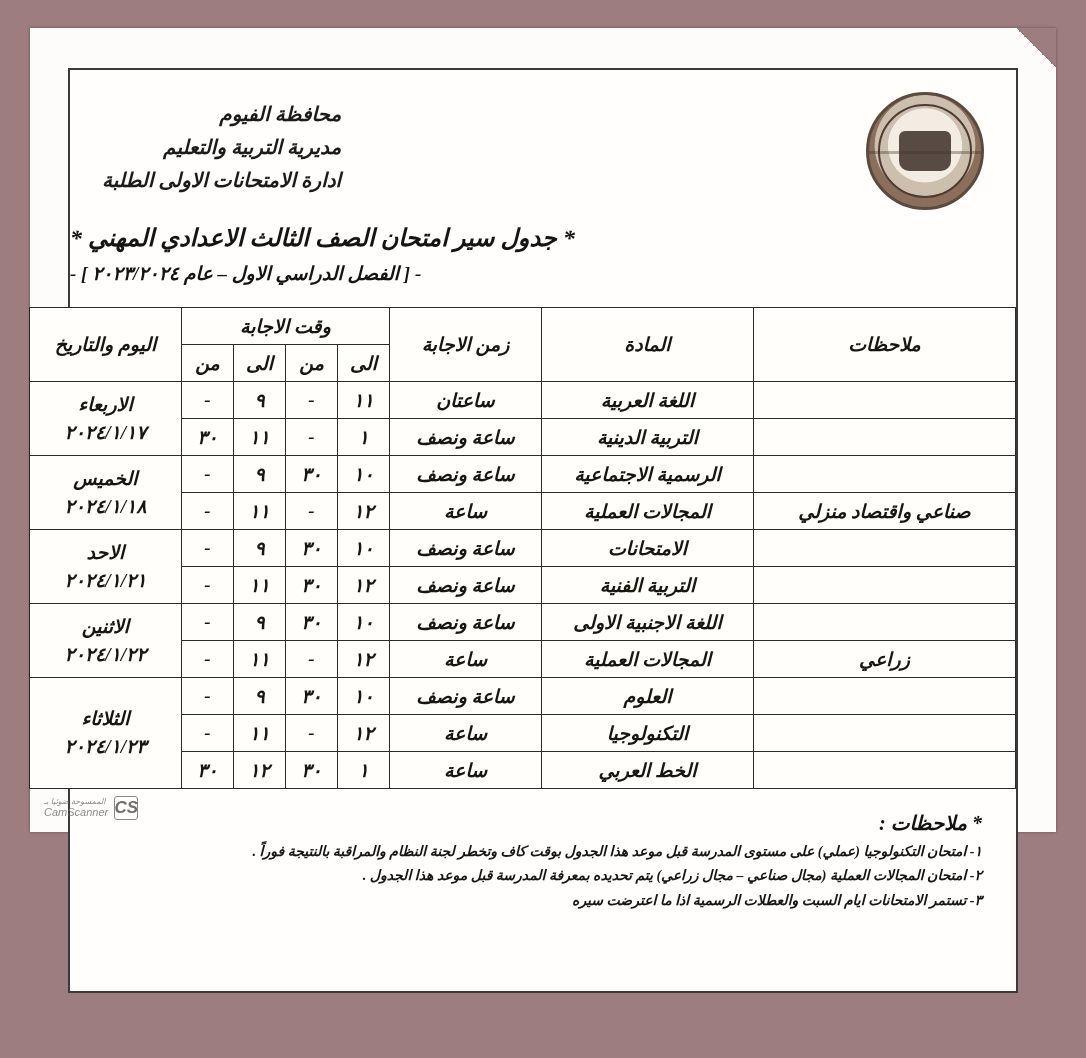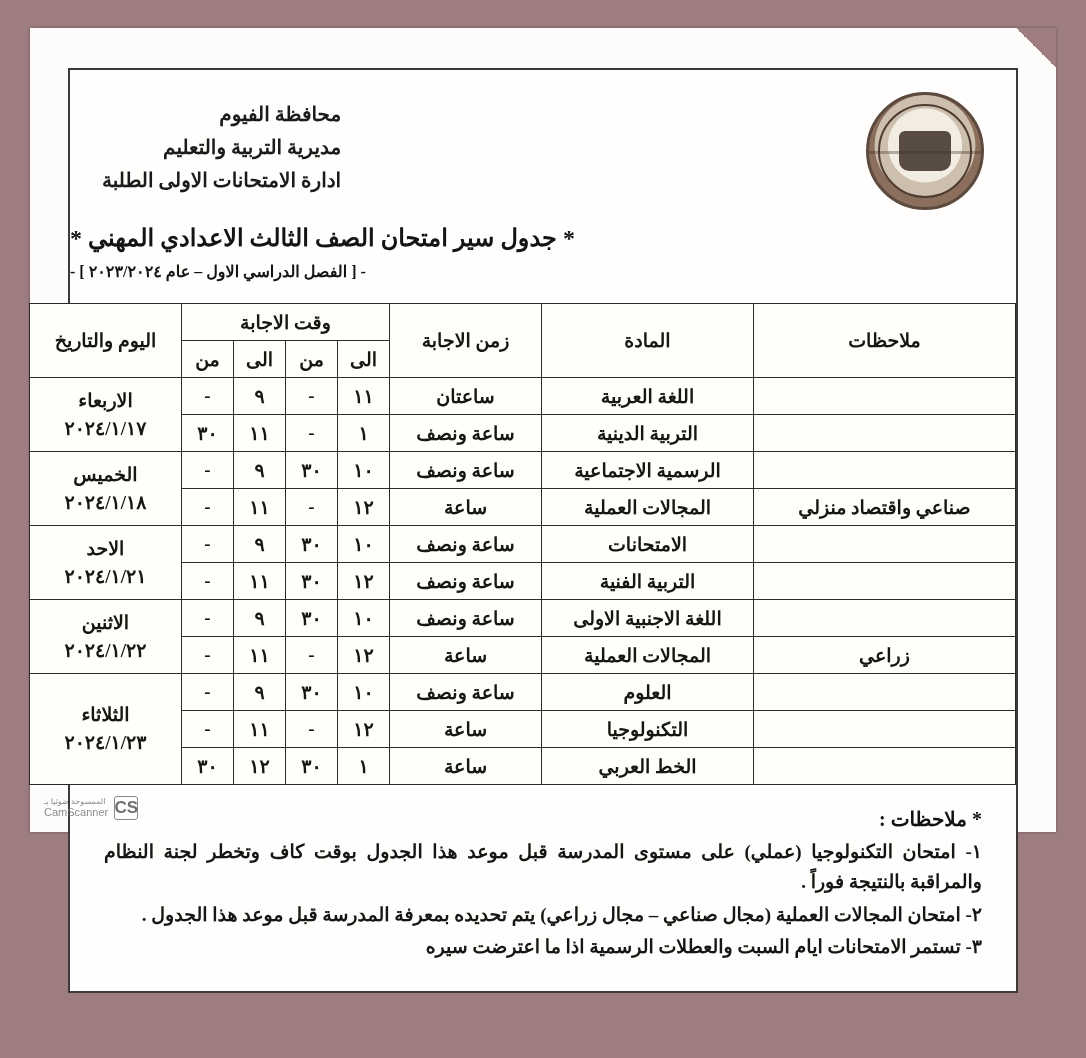--- a/index.html
+++ b/index.html
@@ -14,20 +14,21 @@
     overflow: hidden;
   }
   .page {
     position: absolute;
     left: 30px;
     top: 28px;
     width: 1026px;
     height: 804px;
     background: #fdfcfb;
     box-shadow: 0 0 3px rgba(0,0,0,0.35);
+    font-style: italic;
   }
   
   .fold {
     position: absolute;
     right: 0;
     top: 0;
     width: 40px;
     height: 40px;
     background: linear-gradient(225deg, #9d7d80 0 50%, transparent 50% 100%);
   }
@@ -96,21 +97,21 @@
     text-align: left;
     margin-top: 14px;
   }
   .title-1 {
     font-size: 24px;
     font-weight: bold;
     color: #151413;
     letter-spacing: .5px;
   }
   .title-2 {
-    font-size: 16px;
+    font-size: 19px;
     font-weight: bold;
     color: #151413;
     margin-top: 10px;
   }
   table.sched {
     border-collapse: collapse;
     margin: 22px auto 0 auto;
     width: 902px;
     table-layout: fixed;
   }
@@ -147,21 +148,21 @@
     text-align: right;
     direction: rtl;
   }
   .notes-title {
     font-size: 20px;
     font-weight: bold;
     color: #141312;
     margin-bottom: 6px;
   }
   .note-line {
-    font-size: 19px;
+    font-size: 14px;
     color: #171614;
     line-height: 1.6;
     margin-bottom: 2px;
     font-weight: bold;
   }
   .note-line.indent {
     text-align: justify;
   }
   .cs-badge {
     position: absolute;

